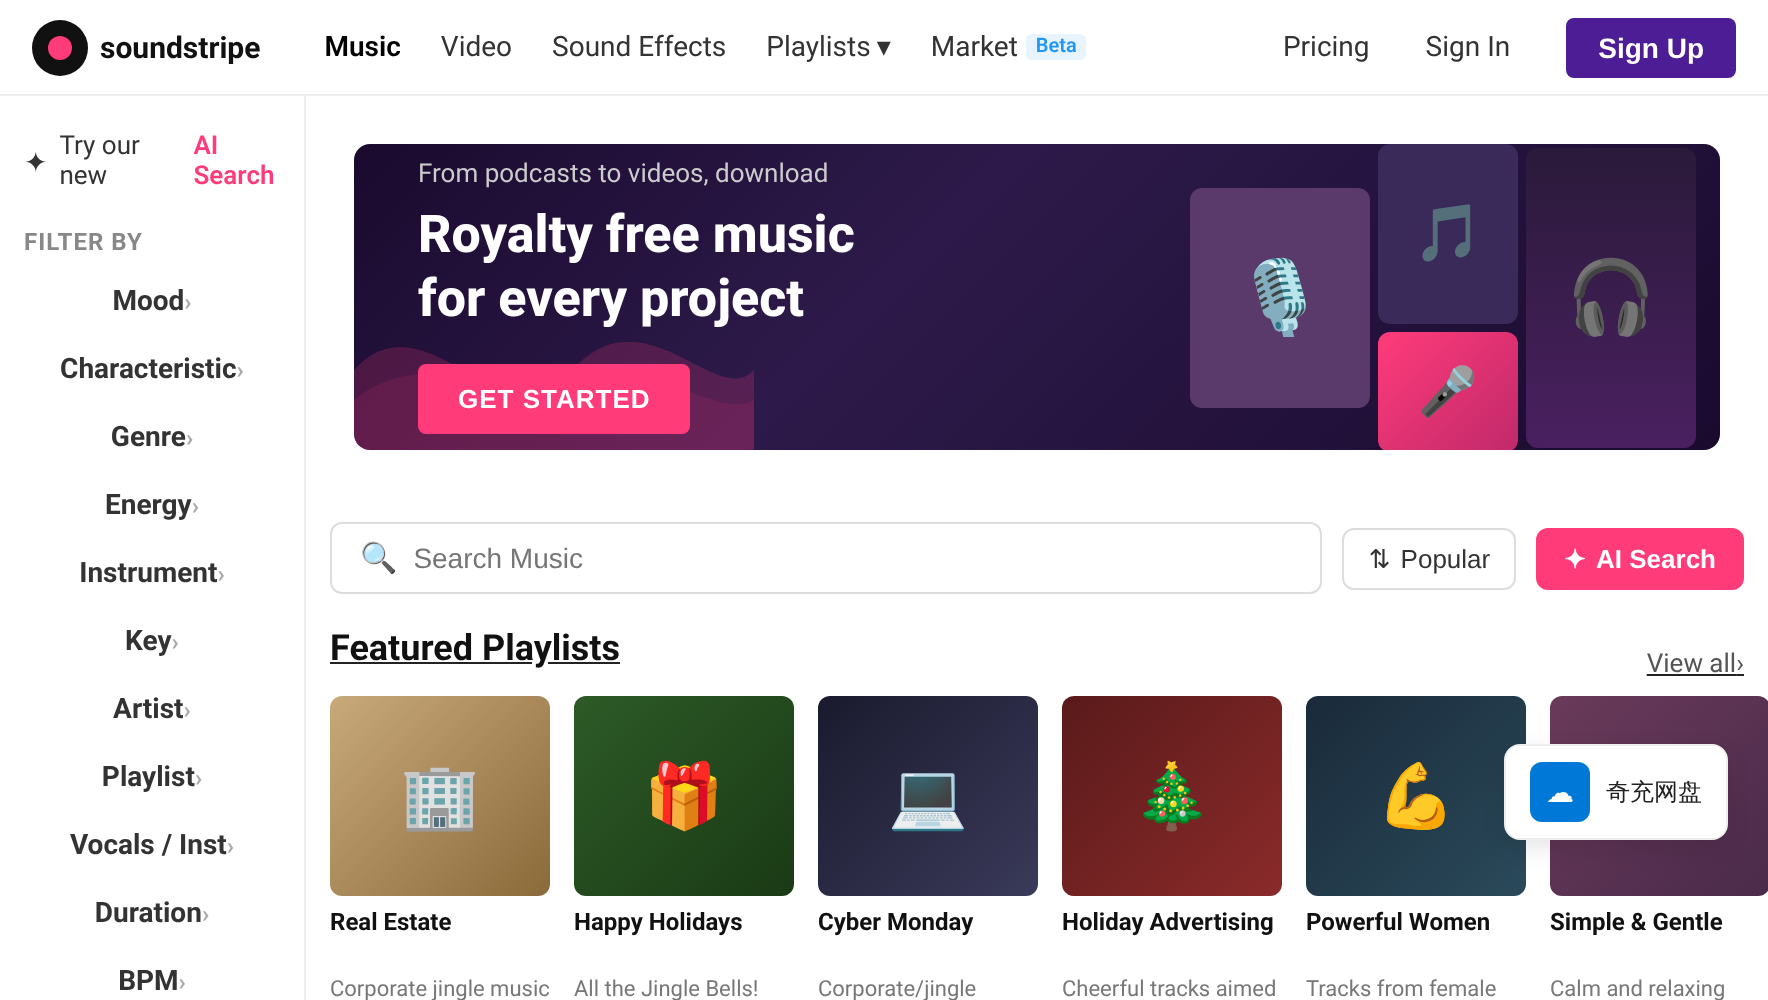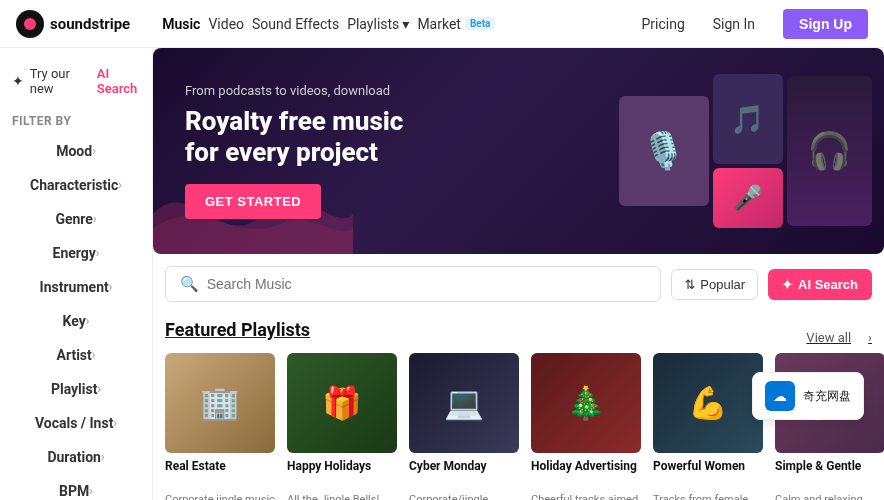--- a/index.html
+++ b/index.html
@@ -3,47 +3,47 @@
   <meta charset="utf-8">
   <style>
     * { box-sizing: border-box; margin: 0; padding: 0; }
     body { font-family: -apple-system, BlinkMacSystemFont, 'Segoe UI', Roboto, sans-serif; background: #fff; color: #222; font-size: 14px; overflow: hidden; width: 884px; height: 500px; }
 
     
     .navbar { display: flex; align-items: center; height: 48px; padding: 0 16px; border-bottom: 1px solid #eee; gap: 24px; }
     .logo { display: flex; align-items: center; gap: 6px; font-weight: 700; font-size: 15px; color: #111; margin-right: 8px; }
     .logo-icon { width: 28px; height: 28px; background: #111; border-radius: 50%; display: flex; align-items: center; justify-content: center; }
     .logo-icon svg { width: 16px; height: 16px; fill: #ff3b7a; }
-    .nav-links { display: flex; align-items: center; gap: 8px; flex: 1; }
+    .nav-links { display: flex; align-items: center; gap: 20px; flex: 1; }
     .nav-link { color: #333; text-decoration: none; font-size: 14px; cursor: pointer; }
     .nav-link-active { color: #000; font-weight: 600; }
     .playlists-link { display: flex; align-items: center; gap: 3px; }
     .market-link { display: flex; align-items: center; gap: 4px; }
     .beta-badge { background: #e8f4fd; color: #2196f3; font-size: 10px; font-weight: 600; padding: 1px 5px; border-radius: 3px; }
     .nav-right { display: flex; align-items: center; gap: 28px; margin-left: auto; }
     .btn-pricing { color: #333; font-size: 14px; cursor: pointer; }
     .btn-signin { color: #333; font-size: 14px; cursor: pointer; }
-    .btn-signup { background: #8b5cf6; color: #fff; border: none; border-radius: 4px; padding: 7px 16px; font-size: 14px; font-weight: 600; cursor: pointer; }
+    .btn-signup { background: #4c1d95; color: #fff; border: none; border-radius: 4px; padding: 7px 16px; font-size: 14px; font-weight: 600; cursor: pointer; }
 
     
     .layout { display: flex; height: calc(500px - 48px); }
 
     
     .sidebar { width: 153px; min-width: 153px; border-right: 1px solid #eee; padding: 10px 0; overflow-y: auto; background: #fff; }
     .ai-search-banner { display: flex; align-items: center; gap: 6px; padding: 8px 12px; font-size: 13px; color: #333; cursor: pointer; }
     .ai-icon { font-size: 14px; }
     .filter-by-label { padding: 10px 12px 6px; font-size: 12px; font-weight: 700; color: #888; text-transform: uppercase; letter-spacing: 0.5px; }
     .sidebar-item { display: flex; align-items: center; justify-content: center; padding: 9px 12px; font-size: 14px; color: #333; cursor: pointer; border-radius: 4px; font-weight: bold; }
     .chevron { color: #aaa; font-size: 12px; }
 
     
     .main { flex: 1; overflow-y: auto; padding: 0; background: #fff; }
 
     
-    .hero { background: linear-gradient(135deg, #1a0a2e 0%, #2d1a4a 40%, #1a0a2e 100%); border-radius: 8px; margin: 0; height: 206px; display: flex; align-items: center; overflow: hidden; position: relative; }
+    .hero { background: linear-gradient(135deg, #1a0a2e 0%, #2d1a4a 40%, #1a0a2e 100%); border-radius: 8px; margin: 24px; height: 153px; display: flex; align-items: center; overflow: hidden; position: relative; }
     .hero-content { padding: 24px 32px; z-index: 1; flex: 1; }
     .hero-sub { color: #ccc; font-size: 13px; margin-bottom: 8px; }
     .hero-title { color: #fff; font-size: 26px; font-weight: 800; line-height: 1.2; margin-bottom: 16px; }
     .hero-title span { color: #fff; }
     .btn-get-started { background: #ff3b7a; color: #fff; border: none; border-radius: 4px; padding: 10px 20px; font-size: 13px; font-weight: 700; cursor: pointer; letter-spacing: 0.5px; }
     .hero-wave { position: absolute; bottom: 0; left: 0; width: 220px; }
     .hero-images { display: flex; gap: 4px; padding: 12px; align-items: center; }
     .hero-img { border-radius: 6px; overflow: hidden; }
     .hero-img-1 { width: 90px; height: 110px; background: #5a3a6a; display: flex; align-items: center; justify-content: center; }
     .hero-img-2 { width: 70px; height: 90px; background: #3a2a5a; display: flex; align-items: center; justify-content: center; }
@@ -54,21 +54,21 @@
     .search-box { flex: 1; display: flex; align-items: center; background: #fff; border: 1.5px solid #ddd; border-radius: 6px; padding: 8px 14px; gap: 8px; }
     .search-icon { color: #aaa; font-size: 15px; }
     .search-input { border: none; outline: none; flex: 1; font-size: 14px; color: #333; background: transparent; }
     .sort-btn { display: flex; align-items: center; gap: 5px; border: 1px solid #ddd; border-radius: 6px; padding: 7px 12px; font-size: 13px; color: #333; cursor: pointer; background: #fff; }
     .ai-search-btn { display: flex; align-items: center; gap: 5px; background: #ff3b7a; color: #fff; border: none; border-radius: 6px; padding: 8px 14px; font-size: 13px; font-weight: 600; cursor: pointer; }
     .ai-sparkle { font-size: 13px; }
 
     
     .section-header { display: flex; align-items: center; justify-content: space-between; padding: 4px 12px 8px; text-decoration: underline; }
     .section-title { font-size: 18px; font-weight: 700; color: #111; }
-    .view-all { display: flex; align-items: center; gap: 17px; color: #555; font-size: 13px; cursor: pointer; margin-top: 16px; }
+    .view-all { display: flex; align-items: center; gap: 0; color: #555; font-size: 13px; cursor: pointer; margin-top: 16px; }
     .playlist-grid { display: flex; gap: 12px; padding: 0 12px 12px; overflow-x: auto; }
     .playlist-card { min-width: 110px; max-width: 110px; cursor: pointer; }
     .playlist-thumb { width: 110px; height: 100px; border-radius: 6px; overflow: hidden; position: relative; display: flex; align-items: flex-end; }
     .playlist-thumb-bg { width: 100%; height: 100%; display: flex; align-items: center; justify-content: center; font-size: 32px; }
     .playlist-card-title { font-size: 12px; font-weight: 700; color: #111; margin-top: 6px; line-height: 1.3; }
     .playlist-card-desc { font-size: 11px; color: #777; margin-top: 18px; line-height: 1.3; overflow: hidden; display: -webkit-box; -webkit-line-clamp: 2; -webkit-box-orient: vertical; }
 
     
     .overlay-tooltip { position: absolute; bottom: 80px; right: 20px; background: #fff; border: 1px solid #eee; border-radius: 8px; padding: 8px 12px; display: flex; align-items: center; gap: 8px; box-shadow: 0 4px 12px rgba(0,0,0,0.1); font-size: 12px; z-index: 100; }
     .overlay-icon { width: 30px; height: 30px; background: #0078d7; border-radius: 6px; display: flex; align-items: center; justify-content: center; color: #fff; font-size: 14px; }

